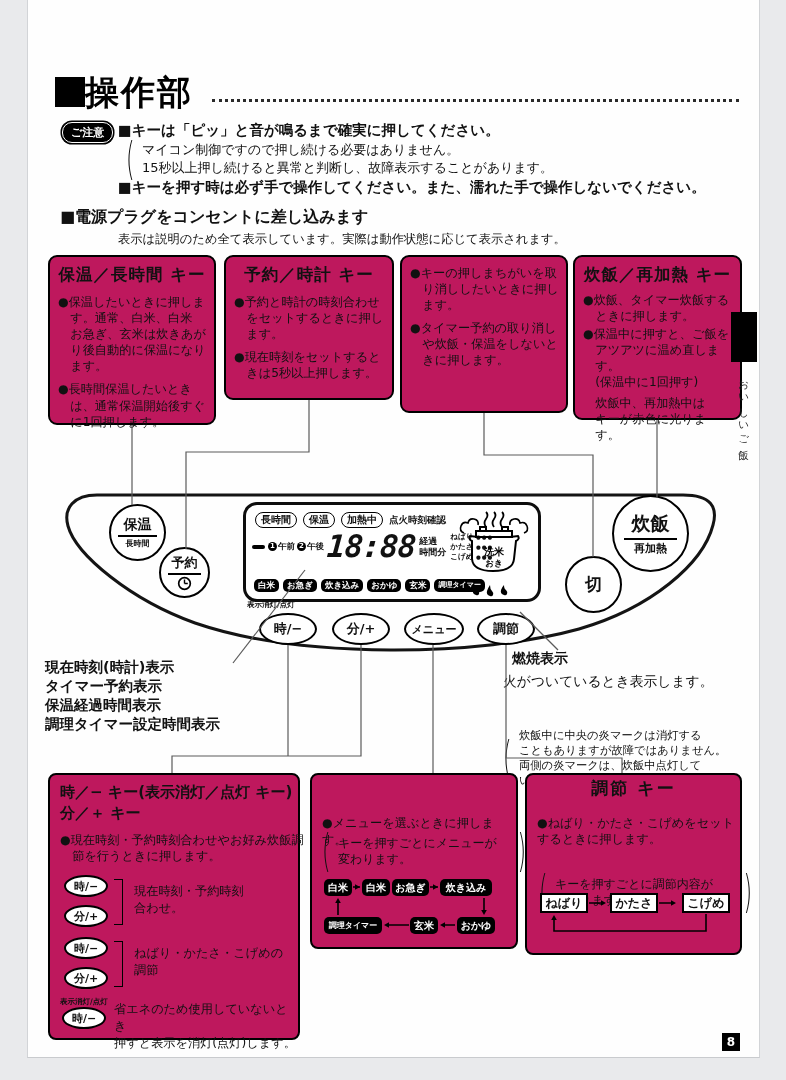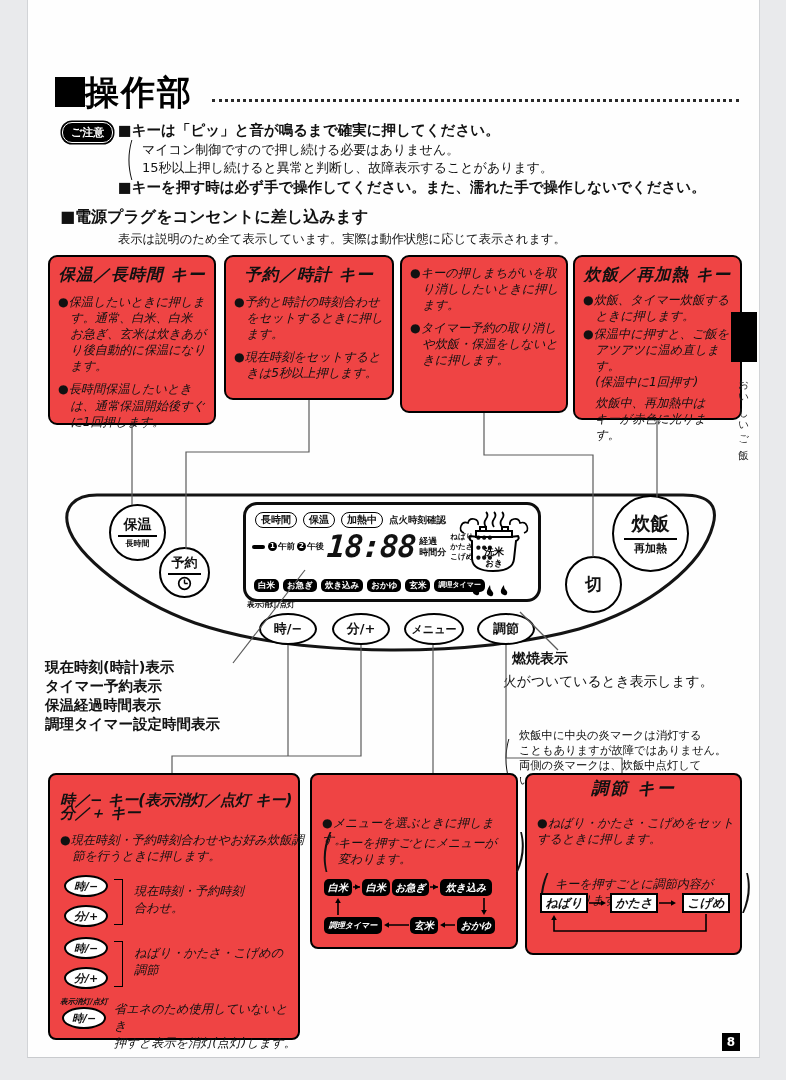--- a/index.html
+++ b/index.html
@@ -34,23 +34,22 @@
   .paren-wrap{position:relative;padding:0 16px;}
   .paren-wrap::before,.paren-wrap::after{
     position:absolute;top:50%;font-size:22px;font-weight:300;color:#111;
     transform:translateY(-50%) scaleY(2.0);
   }
   .paren-wrap::before{content:"(";left:0;}
   .paren-wrap::after{content:")";right:0;}
   .pre{white-space:pre-line;}
   
   .keybox{
-    border:2px solid #000;border-radius:9px;background:#ef4444;
+    border:2px solid #000;border-radius:9px;background:#be185d;
     box-sizing:border-box;
-    font-style:italic;
   }
   .keybox .kb-title{
     text-align:center;font-size:16.5px;font-weight:bold;
     padding-top:7px;letter-spacing:1px;white-space:nowrap;
   }
   .keybox .kb-body{padding:8px 7px 4px 8px;font-size:12.2px;line-height:1.32;font-weight:500;}
   .kb-bullet{padding-left:1em;text-indent:-1em;margin:0 0 7px 0;white-space:pre-line;}
   .kb-extra{padding-left:1em;margin:2px 16px 0 0;}
   
   .circle-btn{
@@ -258,21 +257,21 @@
 <div class="abs" style="left:512px;top:650px;font-size:14px;font-weight:bold;">燃焼表示</div>
 <div class="abs" style="left:503px;top:673px;font-size:13.8px;font-weight:500;">火がついているとき表示します。</div>
 <div class="abs paren-wrap" style="left:503px;top:692px;">
   <div class="pre" style="font-size:11.3px;line-height:15px;">炊飯中に中央の炎マークは消灯する
 こともありますが故障ではありません。
 両側の炎マークは、炊飯中点灯して
 います。</div>
 </div>
 
 <div class="abs keybox" style="left:48px;top:773px;width:252px;height:267px;border-radius:8px;">
-  <div class="abs" style="left:10px;top:16px;font-size:15px;font-weight:bold;white-space:nowrap;">時／− キー(表示消灯／点灯 キー)</div>
+  <div class="abs" style="left:10px;top:8px;font-size:15px;font-weight:bold;white-space:nowrap;">時／− キー(表示消灯／点灯 キー)</div>
   <div class="abs" style="left:10px;top:29px;font-size:15px;font-weight:bold;">分／＋ キー</div>
   <div class="abs kb-bullet" style="left:10px;top:58px;width:232px;font-size:12.2px;line-height:1.3;">●現在時刻・予約時刻合わせやお好み炊飯調節を行うときに押します。</div>
 
   <div class="abs oval-key" style="left:14px;top:100px;width:44px;height:22px;font-size:11px;">時/−</div>
   <div class="abs oval-key" style="left:14px;top:130px;width:44px;height:22px;font-size:11px;">分/+</div>
   <div class="abs bracket" style="left:64px;top:104px;height:44px;"></div>
   <div class="abs pre" style="left:84px;top:108px;font-size:12.2px;line-height:17px;">現在時刻・予約時刻
 合わせ。</div>
 
   <div class="abs oval-key" style="left:14px;top:162px;width:44px;height:22px;font-size:11px;">時/−</div>

